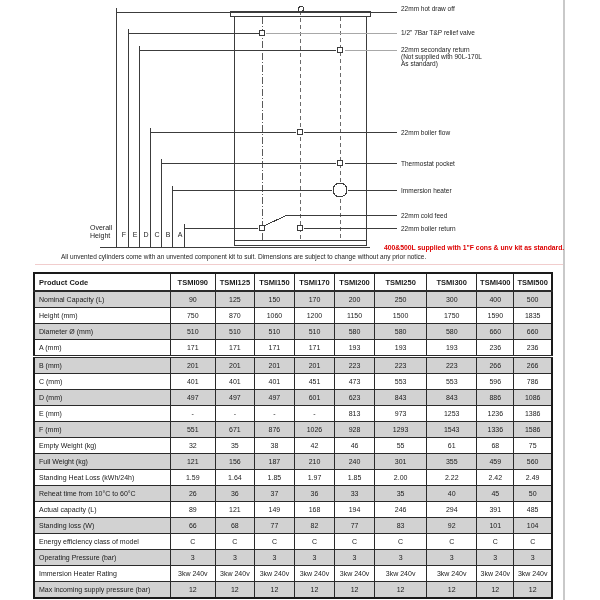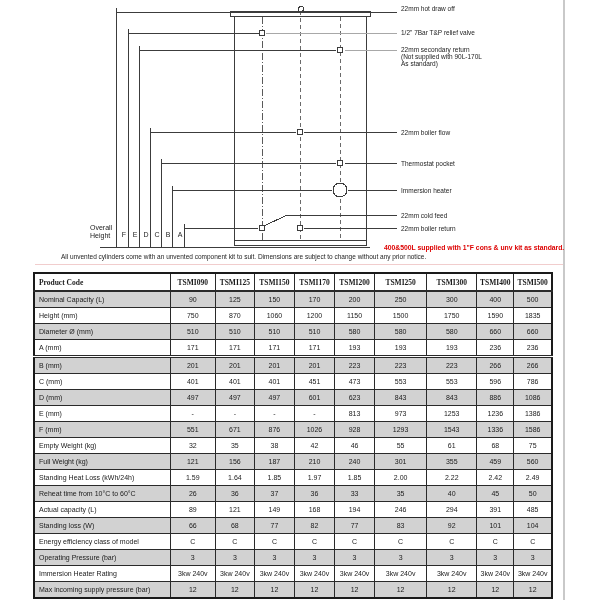--- a/index.html
+++ b/index.html
@@ -53,21 +53,21 @@
   }
   table.spec td {
     border:1px solid #2a2a2a; height:15px; padding:0 1px;
     text-align:center; overflow:hidden; white-space:nowrap;
     background:#ffffff;
   }
   table.spec .label-cell { text-align:left; padding-left:4px; }
   table.spec tr.shaded td { background:#d2d2d2; }
   table.spec thead td {
     font-weight:bold; font-size:7.5px; height:16px;
-    border-bottom:2px solid #2a2a2a; background:#ffffff;font-family:Liberation Serif, serif;
+    border-bottom:2px solid #2a2a2a; background:#ffffff;
   }
   table.spec { border:2px solid #1a1a1a; }
   table.spec tr.gap-above td { border-top:3px double #2a2a2a; }
 </style>
 </head>
 <body>
 
 <div class="page-edge"></div>
 <div class="faint-rule"></div>
 

